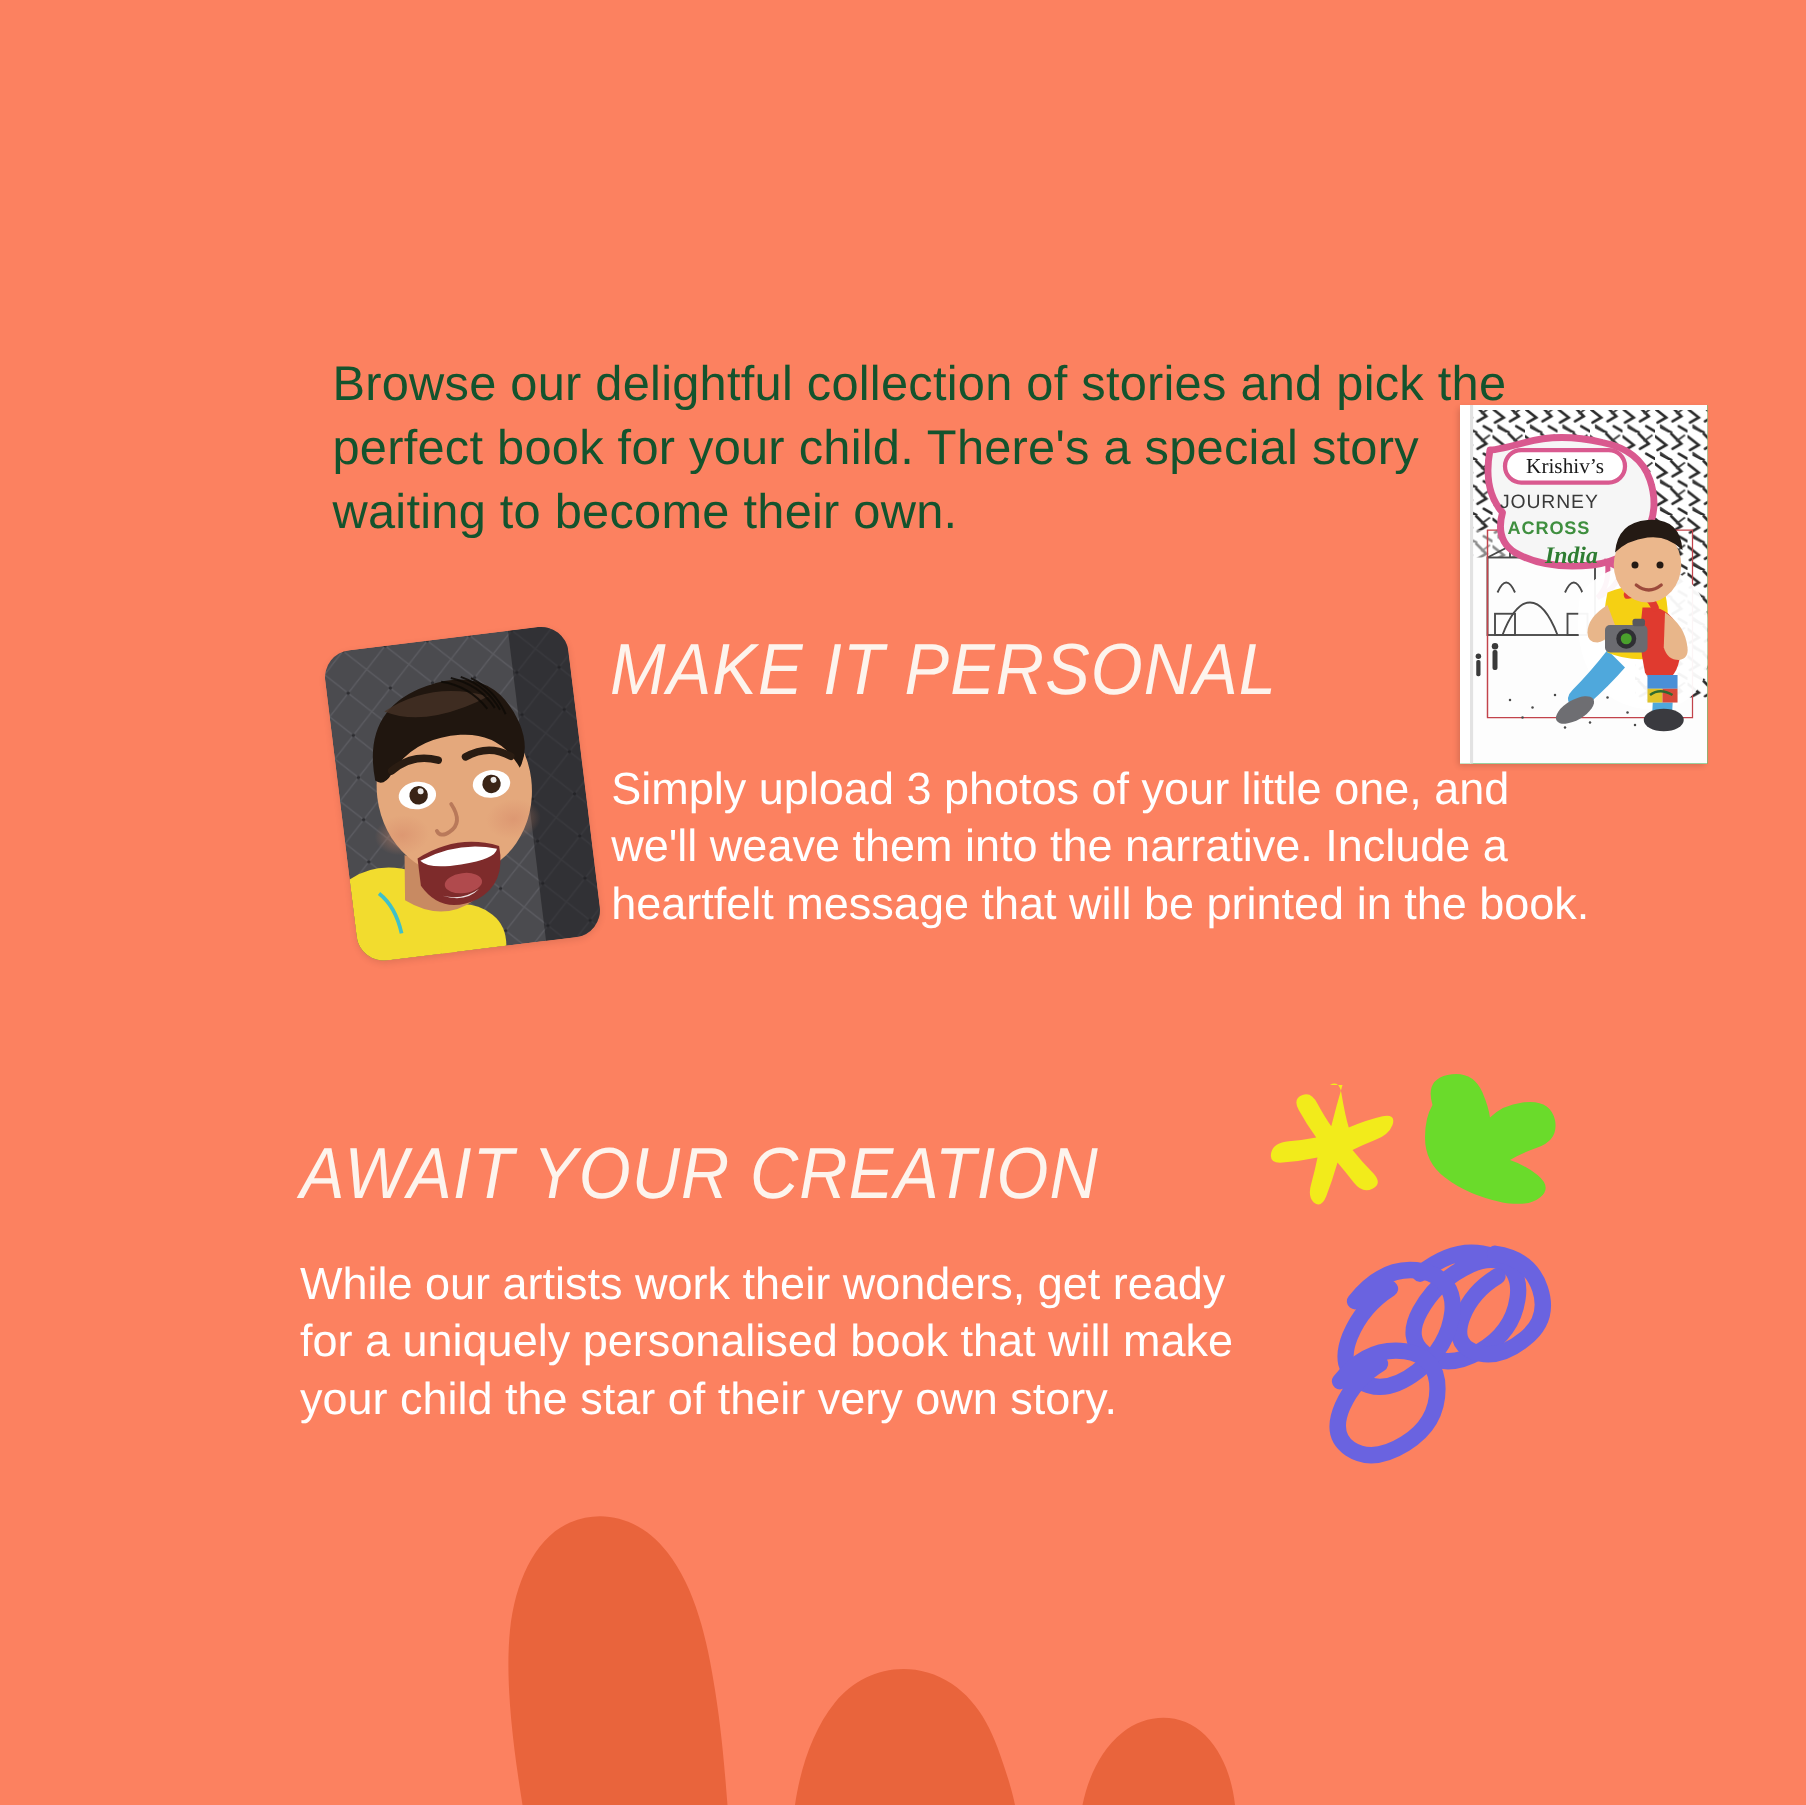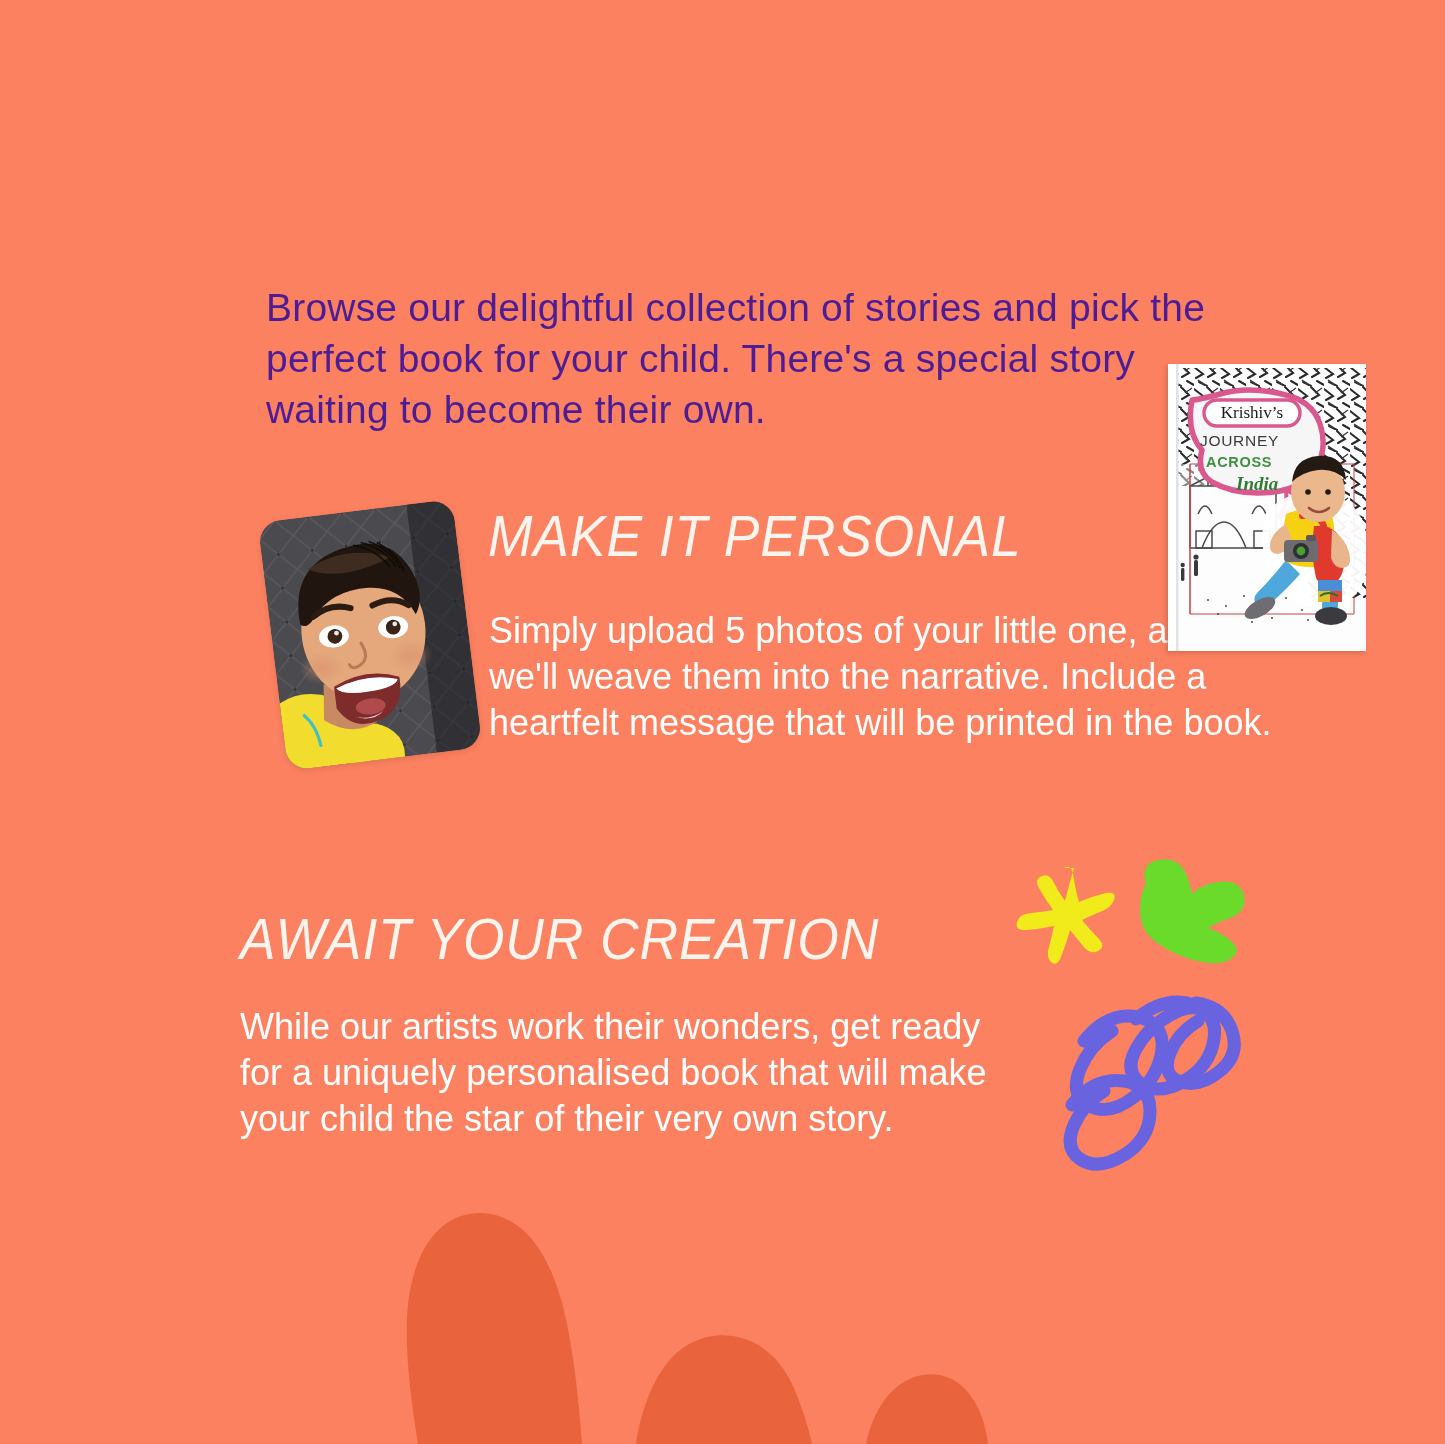--- a/index.html
+++ b/index.html
@@ -22,21 +22,21 @@
   }
 
   
   .stage { position:absolute; inset:0; z-index:2; }
 
   
   .intro-text {
     position:absolute;
     left:266px; top:282px;
     width:950px;
-    color:#4c1d95;
+    color:#14532d;
     font-size:39px;
     line-height:51px;
     letter-spacing:.2px;
     font-weight:400;
   }
 
   .section-heading {
     position:absolute;
     color:#FDF4ED;
     font-size:58px;
@@ -76,21 +76,20 @@
 
   
   .book-cover {
     position:absolute;
     left:1168px; top:324px;
     width:198px; height:287px;
     background:#22c55e;
     z-index:3;
     box-shadow:-2px 2px 5px rgba(0,0,0,.16);
     overflow:hidden;
-    margin-top:40px;
   }
   .book-cover svg { display:block; width:100%; height:100%; }
 
   
   .doodle { position:absolute; z-index:1; pointer-events:none; }
   .doodle-star  { left:1012px; top:862px; width:110px; height:115px; }
   .doodle-blob  { left:1128px; top:858px; width:120px; height:105px; }
   .doodle-loops { left:1050px; top:975px; width:215px; height:200px; }
 </style>
 </head>
@@ -218,21 +217,21 @@
           <rect x="150" y="227" width="12" height="11" fill="#e0c32a"></rect>
           <rect x="162" y="227" width="12" height="11" fill="#d94a3a"></rect>
           <path d="M152 232 q8 -6 18 0" stroke="#2f6b2f" stroke-width="2" fill="none"></path>
         </g>
       </g>
     </svg>
   </div>
 
   <h2 class="section-heading heading-personal">MAKE IT PERSONAL</h2>
 
-  <p class="section-body body-personal">Simply upload 5 photos of your little one, and we'll weave them into the narrative. Include a heartfelt message that will be printed in the book.</p>
+  <p class="section-body body-personal">Simply upload 3 photos of your little one, and we'll weave them into the narrative. Include a heartfelt message that will be printed in the book.</p>
 
   <div class="child-photo">
     <svg viewBox="0 0 196 250" preserveAspectRatio="xMidYMid slice" aria-hidden="true">
       <defs>
         <pattern id="quilt" width="34" height="34" patternUnits="userSpaceOnUse">
           <rect width="34" height="34" fill="#4B4B4F"></rect>
           <path d="M0 17 L17 0 L34 17 L17 34 Z" fill="none" stroke="#5b5b60" stroke-width="1.2"></path>
           <circle cx="17" cy="0" r="1.4" fill="#2e2e32"></circle>
           <circle cx="17" cy="34" r="1.4" fill="#2e2e32"></circle>
         </pattern>

